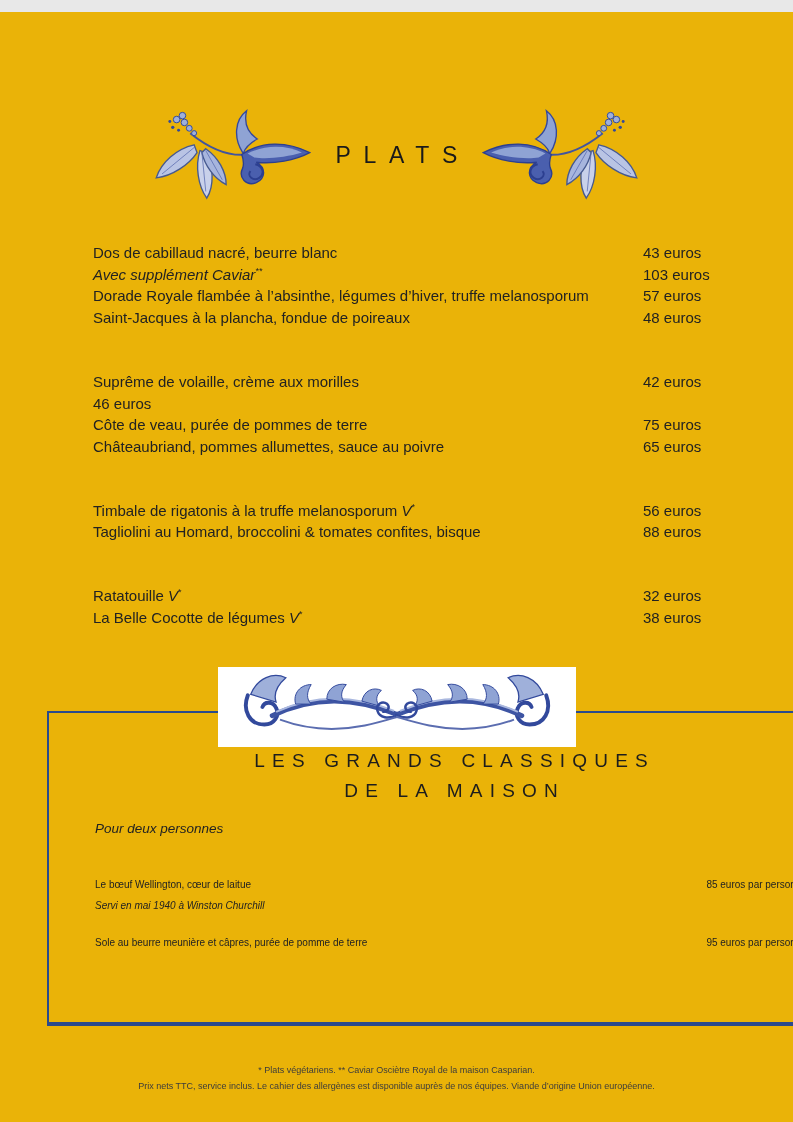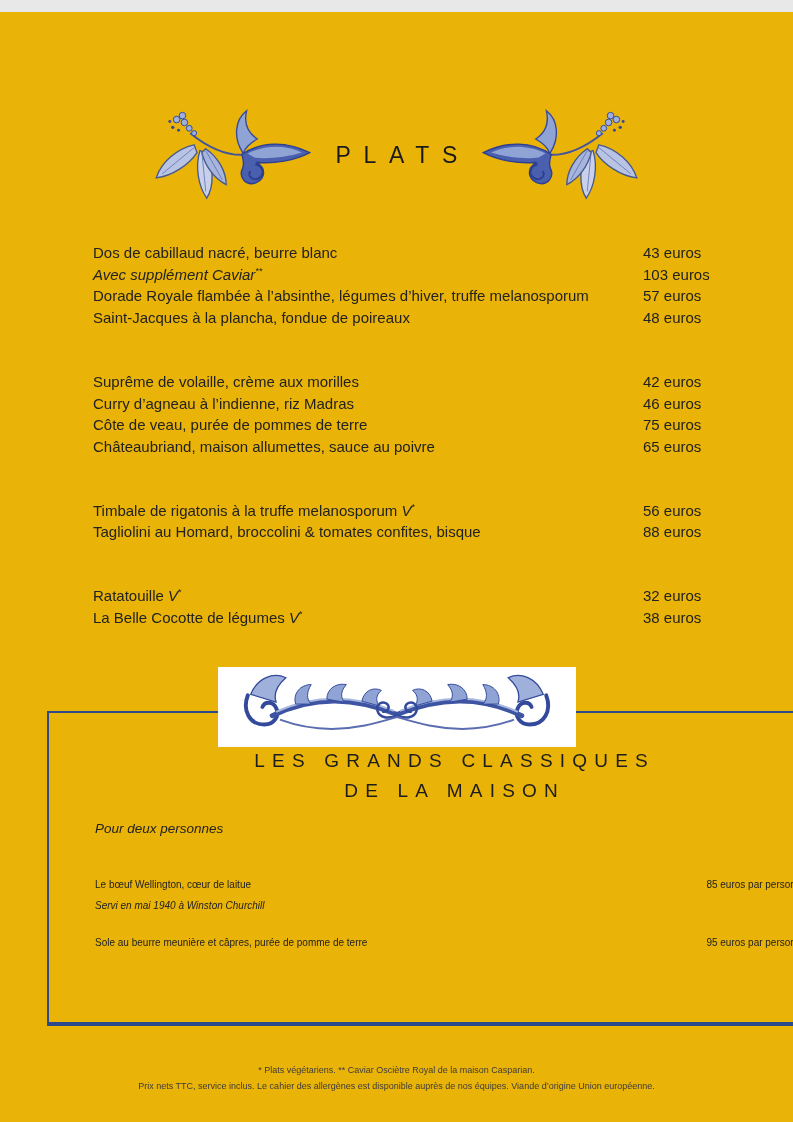--- a/index.html
+++ b/index.html
@@ -157,29 +157,28 @@
           <span class="m-name">Saint-Jacques à la plancha, fondue de poireaux</span>
           <span class="m-price">48 euros</span>
         </div>
       </div>
       <div class="menu-group">
         <div class="menu-row">
           <span class="m-name">Suprême de volaille, crème aux morilles</span>
           <span class="m-price">42 euros</span>
         </div>
         <div class="menu-row">
-          <span class="m-name">Curry d’agneau à l’indienne, riz Madras</span>
           <span class="m-price">46 euros</span>
         </div>
         <div class="menu-row">
           <span class="m-name">Côte de veau, purée de pommes de terre</span>
           <span class="m-price">75 euros</span>
         </div>
         <div class="menu-row">
-          <span class="m-name">Châteaubriand, maison allumettes, sauce au poivre</span>
+          <span class="m-name">Châteaubriand, pommes allumettes, sauce au poivre</span>
           <span class="m-price">65 euros</span>
         </div>
       </div>
       <div class="menu-group">
         <div class="menu-row">
           <span class="m-name">Timbale de rigatonis à la truffe melanosporum<span class="veg"> V</span><sup class="mark">*</sup></span>
           <span class="m-price">56 euros</span>
         </div>
         <div class="menu-row">
           <span class="m-name">Tagliolini au Homard, broccolini &amp; tomates confites, bisque</span>

